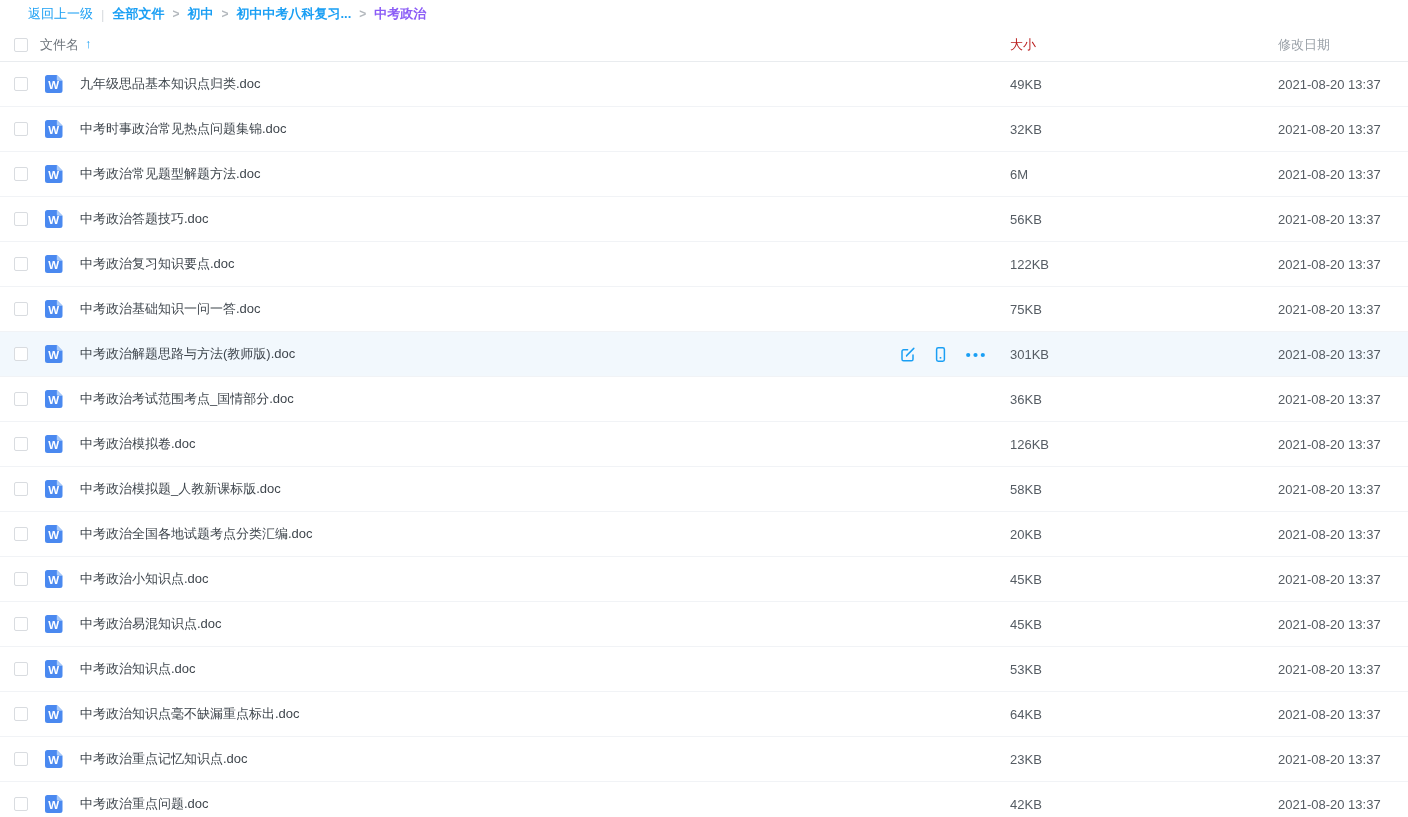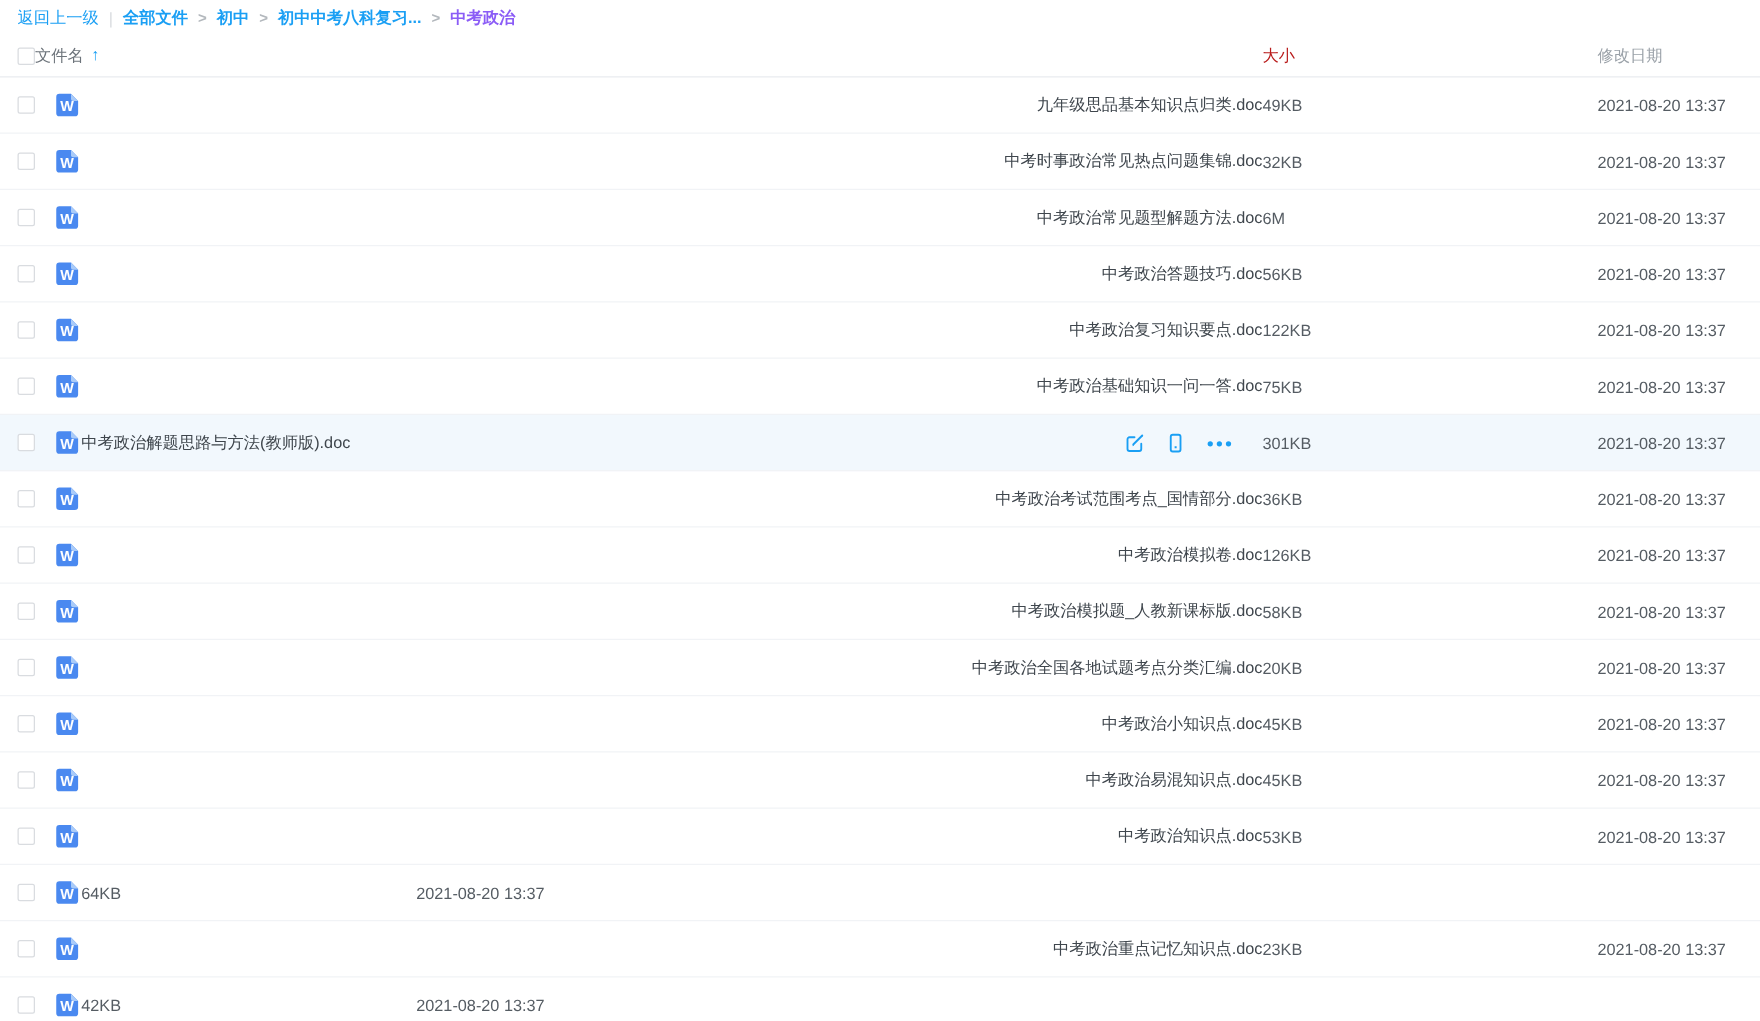--- a/index.html
+++ b/index.html
@@ -3,49 +3,49 @@
 <meta charset="utf-8">
 <style>
   * { margin:0; padding:0; box-sizing:border-box; }
   html,body { background:#fff; }
   .page {
     position:relative; width:1408px; height:817px; overflow:hidden;
     background:#fff; font-family:"Liberation Sans", sans-serif; font-size:13px;
   }
   
   .breadcrumb {
-    height:28px; display:flex; align-items:center; padding-left:14px;
+    height:28px; display:flex; align-items:center; padding-left:28px;
     white-space:nowrap; color:#a8adb3;
   }
   .crumb-link { color:#1a9ff4; text-decoration:none; cursor:pointer; }
   .crumb-pipe { color:#d8dbdf; margin:0 8px; }
   .crumb-sep { color:#b3b8bd; margin:0 8px; font-size:12px; }
   .crumb-current { color:#8b5cf6; }
   
   .list-header {
     height:34px; display:flex; align-items:center;
     border-bottom:1px solid #e9ecef; color:#9aa1a8;
   }
-  .hdr-name { flex:1; margin-left:0; display:flex; align-items:flex-start; color:#6d747b; }
+  .hdr-name { flex:1; margin-left:12px; display:flex; align-items:flex-start; color:#6d747b; }
   .sort-arrow { color:#1a9ff4; font-weight:bold; margin-left:6px; cursor:pointer; }
   .hdr-size { width:268px; color:#b91c1c; cursor:pointer; }
   .hdr-date { width:100px; margin-right:30px; text-align:left; padding-right:40px; color:#9aa1a8; cursor:pointer; white-space:nowrap; }
   
   .checkbox {
     width:14px; height:14px; margin-left:14px; flex:0 0 14px;
     border:1px solid #d9dce0; border-radius:2px; background:#fff; cursor:pointer;
   }
   
   .file-row {
     height:45px; display:flex; align-items:center;
     border-bottom:1px solid #f1f3f6; cursor:pointer;
   }
   .file-row.hovered { background:#f2f8fd; }
   .doc-icon { width:22px; height:22px; margin-left:15px; flex:0 0 22px; display:block; }
-  .cell-name { flex:1; display:flex; align-items:center; min-width:0;justify-content:flex-end; }
+  .cell-name { flex:1; margin-left:15px; display:flex; align-items:center; min-width:0; }
   .fname { color:#3f464d; white-space:nowrap; overflow:hidden; text-overflow:ellipsis; }
   .actions { margin-left:auto; padding-right:28px; display:flex; align-items:center; gap:16px; }
   .act { width:17px; height:17px; display:block; cursor:pointer; }
   .act svg { display:block; }
   .cell-size { width:268px; color:#555c63; }
   .cell-date { width:100px; margin-right:30px; text-align:left; color:#555c63; white-space:nowrap; }
 </style>
 </head>
 <body>
 
@@ -337,20 +337,24 @@
 
   <div class="file-row">
     <span class="checkbox"></span>
     <span class="doc-icon">
       <svg width="22" height="22" viewBox="0 0 22 22">
         <path d="M4.5 2 H13.8 L19.5 7.7 V17.5 A2.5 2.5 0 0 1 17 20 H4.5 A2.5 2.5 0 0 1 2 17.5 V4.5 A2.5 2.5 0 0 1 4.5 2 Z" fill="#4a89f0"></path>
         <path d="M13.8 2 L19.5 7.7 H15.3 A1.5 1.5 0 0 1 13.8 6.2 Z" fill="#a9cbf9"></path>
         <text class="doc-letter" x="10.6" y="16" font-size="11.5" font-weight="bold" fill="#ffffff" text-anchor="middle">W</text>
       </svg>
     </span>
+    <div class="cell-name">
+      <span class="fname">中考政治知识点毫不缺漏重点标出.doc</span>
+
+    </div>
     <div class="cell-size">64KB</div>
     <div class="cell-date">2021-08-20 13:37</div>
   </div>
 
   <div class="file-row">
     <span class="checkbox"></span>
     <span class="doc-icon">
       <svg width="22" height="22" viewBox="0 0 22 22">
         <path d="M4.5 2 H13.8 L19.5 7.7 V17.5 A2.5 2.5 0 0 1 17 20 H4.5 A2.5 2.5 0 0 1 2 17.5 V4.5 A2.5 2.5 0 0 1 4.5 2 Z" fill="#4a89f0"></path>
         <path d="M13.8 2 L19.5 7.7 H15.3 A1.5 1.5 0 0 1 13.8 6.2 Z" fill="#a9cbf9"></path>
@@ -367,17 +371,21 @@
 
   <div class="file-row">
     <span class="checkbox"></span>
     <span class="doc-icon">
       <svg width="22" height="22" viewBox="0 0 22 22">
         <path d="M4.5 2 H13.8 L19.5 7.7 V17.5 A2.5 2.5 0 0 1 17 20 H4.5 A2.5 2.5 0 0 1 2 17.5 V4.5 A2.5 2.5 0 0 1 4.5 2 Z" fill="#4a89f0"></path>
         <path d="M13.8 2 L19.5 7.7 H15.3 A1.5 1.5 0 0 1 13.8 6.2 Z" fill="#a9cbf9"></path>
         <text class="doc-letter" x="10.6" y="16" font-size="11.5" font-weight="bold" fill="#ffffff" text-anchor="middle">W</text>
       </svg>
     </span>
+    <div class="cell-name">
+      <span class="fname">中考政治重点问题.doc</span>
+
+    </div>
     <div class="cell-size">42KB</div>
     <div class="cell-date">2021-08-20 13:37</div>
   </div>
 </div>
 </div>
 
 </body></html>

